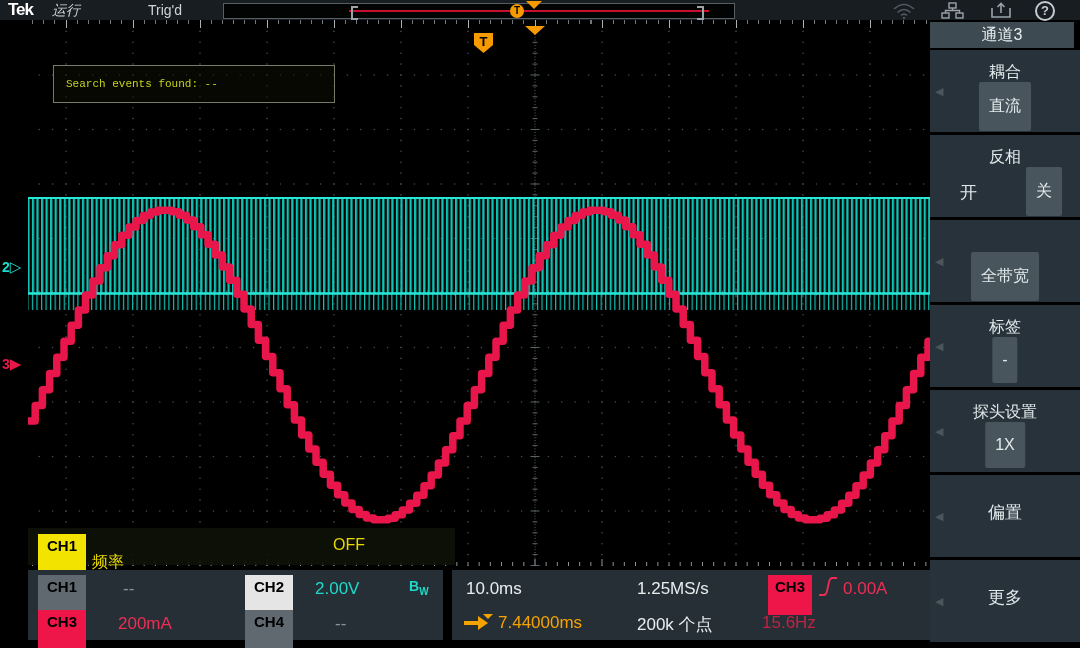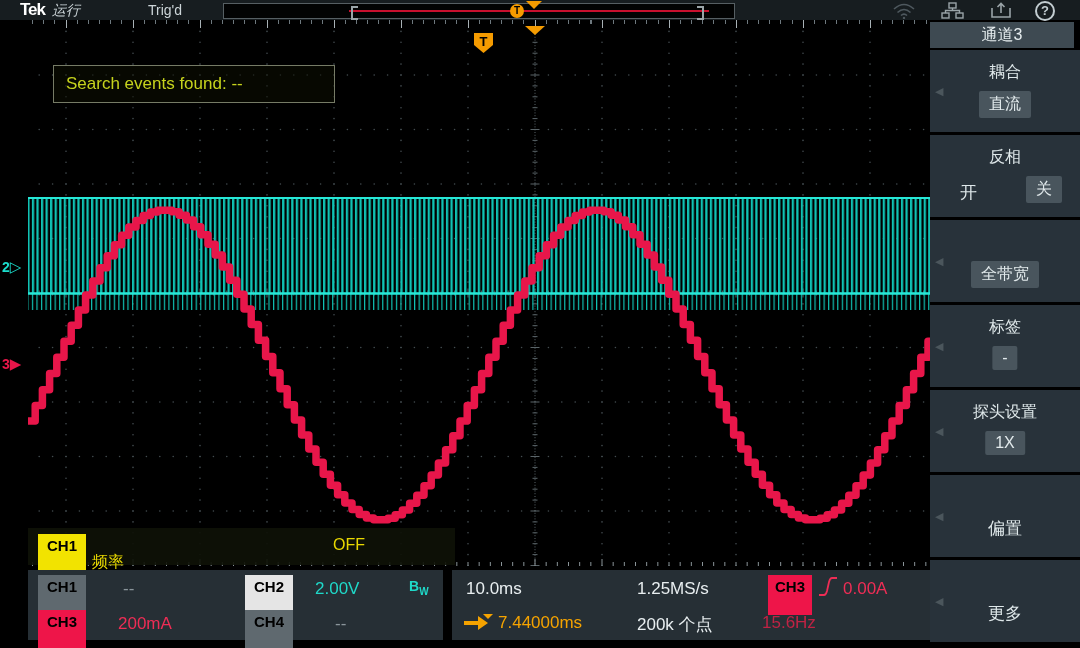--- a/index.html
+++ b/index.html
@@ -3,21 +3,21 @@
 <meta charset="utf-8">
 <style>
   html,body{margin:0;padding:0;background:#000;}
   body{width:1080px;height:648px;position:relative;overflow:hidden;
        font-family:"Liberation Sans","DejaVu Sans",sans-serif;color:#dfe7ea;
        -webkit-font-smoothing:antialiased;}
   .abs{position:absolute;}
 
   
   #topbar{left:0;top:0;width:1080px;height:20px;background:#171d20;}
-  #logo{left:8px;top:0px;font-size:17px;font-weight:bold;color:#fff;letter-spacing:-1px;margin-left:12px;}
+  #logo{left:8px;top:0px;font-size:17px;font-weight:bold;color:#fff;letter-spacing:-1px;}
   #acq{left:52px;top:2px;font-size:14px;color:#ccd5d8;font-style:italic;}
   #trigd{left:148px;top:2px;font-size:14px;color:#ccd5d8;}
   #overview{left:223px;top:3px;width:510px;height:14px;background:#020303;border:1px solid #565f63;}
   #ov-line{left:125px;top:6px;width:360px;height:2px;background:#c8102e;}
   .brk{width:5px;height:10px;top:2px;}
   #brk-l{left:127px;border-left:2px solid #9aa4a8;border-top:2px solid #9aa4a8;border-bottom:2px solid #9aa4a8;}
   #brk-r{left:473px;border-right:2px solid #9aa4a8;border-top:2px solid #9aa4a8;border-bottom:2px solid #9aa4a8;}
   #ov-t{left:286px;top:0px;width:14px;height:14px;border-radius:50%;background:#f59b00;
         color:#000;font-size:10px;font-weight:bold;text-align:center;line-height:14px;}
   #ov-tri{left:302px;top:-3px;width:0;height:0;border-left:8px solid transparent;
@@ -34,21 +34,21 @@
       repeating-linear-gradient(90deg,#6e787e 0 1px,transparent 1px 11.17px) 4px 0/902px 4px no-repeat;}
 
   
   #plot{left:28px;top:28px;}
   #trig-tri{left:525px;top:26px;width:0;height:0;border-left:10px solid transparent;
         border-right:10px solid transparent;border-top:9px solid #f59b00;}
   #trig-flag{left:474px;top:33px;width:19px;height:20px;background:#f59b00;
         clip-path:polygon(0 0,100% 0,100% 60%,50% 100%,0 60%);
         color:#000;font-weight:bold;font-size:13px;text-align:center;line-height:17px;}
   #searchbox{left:53px;top:65px;width:268px;height:36px;background:rgba(12,14,2,.55);
-        border:1px solid #767b66;color:#c6d31d;font-size:17px;line-height:36px;padding-left:12px;}
+        border:1px solid #767b66;color:#c6d31d;font-size:11px;line-height:36px;padding-left:12px;font-family:Liberation Mono, monospace;}
   .chmark{font-size:14px;font-weight:bold;}
   #mark2{left:2px;top:258px;color:#1bdccb;}
   #mark3{left:2px;top:355px;color:#e9164a;}
   .chmark .tri{font-size:15px;}
 
   
   #measbar{left:28px;top:528px;width:427px;height:37px;background:rgba(14,17,7,.92);}
   .badge{width:48px;height:40px;font-size:15px;font-weight:bold;color:#000;
         text-align:center;line-height:24px;}
   #meas-src{left:10px;top:6px;background:#f2e300;}
@@ -78,23 +78,23 @@
   #tr-b{left:316px;top:5px;width:44px;background:#ee1549;}
   #edge-ic{left:366px;top:5px;}
   #tr-lvl{left:391px;top:9px;color:#ee2d55;}
   #tr-frq{left:310px;top:43px;color:#bf2344;}
 
   
   #side-title{left:930px;top:22px;width:144px;height:26px;background:#3e4a52;
         font-size:16px;color:#e6edef;text-align:center;line-height:26px;}
   .sec{left:930px;width:150px;height:82px;background:#28323a;}
   .sec .lbl{position:absolute;width:100%;top:12px;text-align:center;font-size:16px;color:#dfe8ea;}
-  .sec .lbl-c{position:absolute;width:100%;top:42px;text-align:center;font-size:17px;color:#dfe8ea;}
-  .val{position:absolute;top:41px;left:50%;transform:translateX(-50%);background:#49555d;
-        color:#e2eaec;font-size:16px;padding:3px 10px;border-radius:2px;}
+  .sec .lbl-c{position:absolute;width:100%;top:26px;text-align:center;font-size:17px;color:#dfe8ea;}
+  .val{position:absolute;top:32px;left:50%;transform:translateX(-50%);background:#49555d;
+        color:#e2eaec;font-size:16px;padding:14px 10px;border-radius:2px;}
   .arr{position:absolute;left:5px;top:50%;transform:translateY(-50%);
         color:#4b565c;font-size:11px;}
   #sec2 .on{position:absolute;left:30px;top:46px;font-size:17px;color:#dfe8ea;}
   #sec2 .val{left:auto;transform:none;right:18px;}
 
   
   svg.ic{display:block;}
 </style>
 </head>
 <body>

